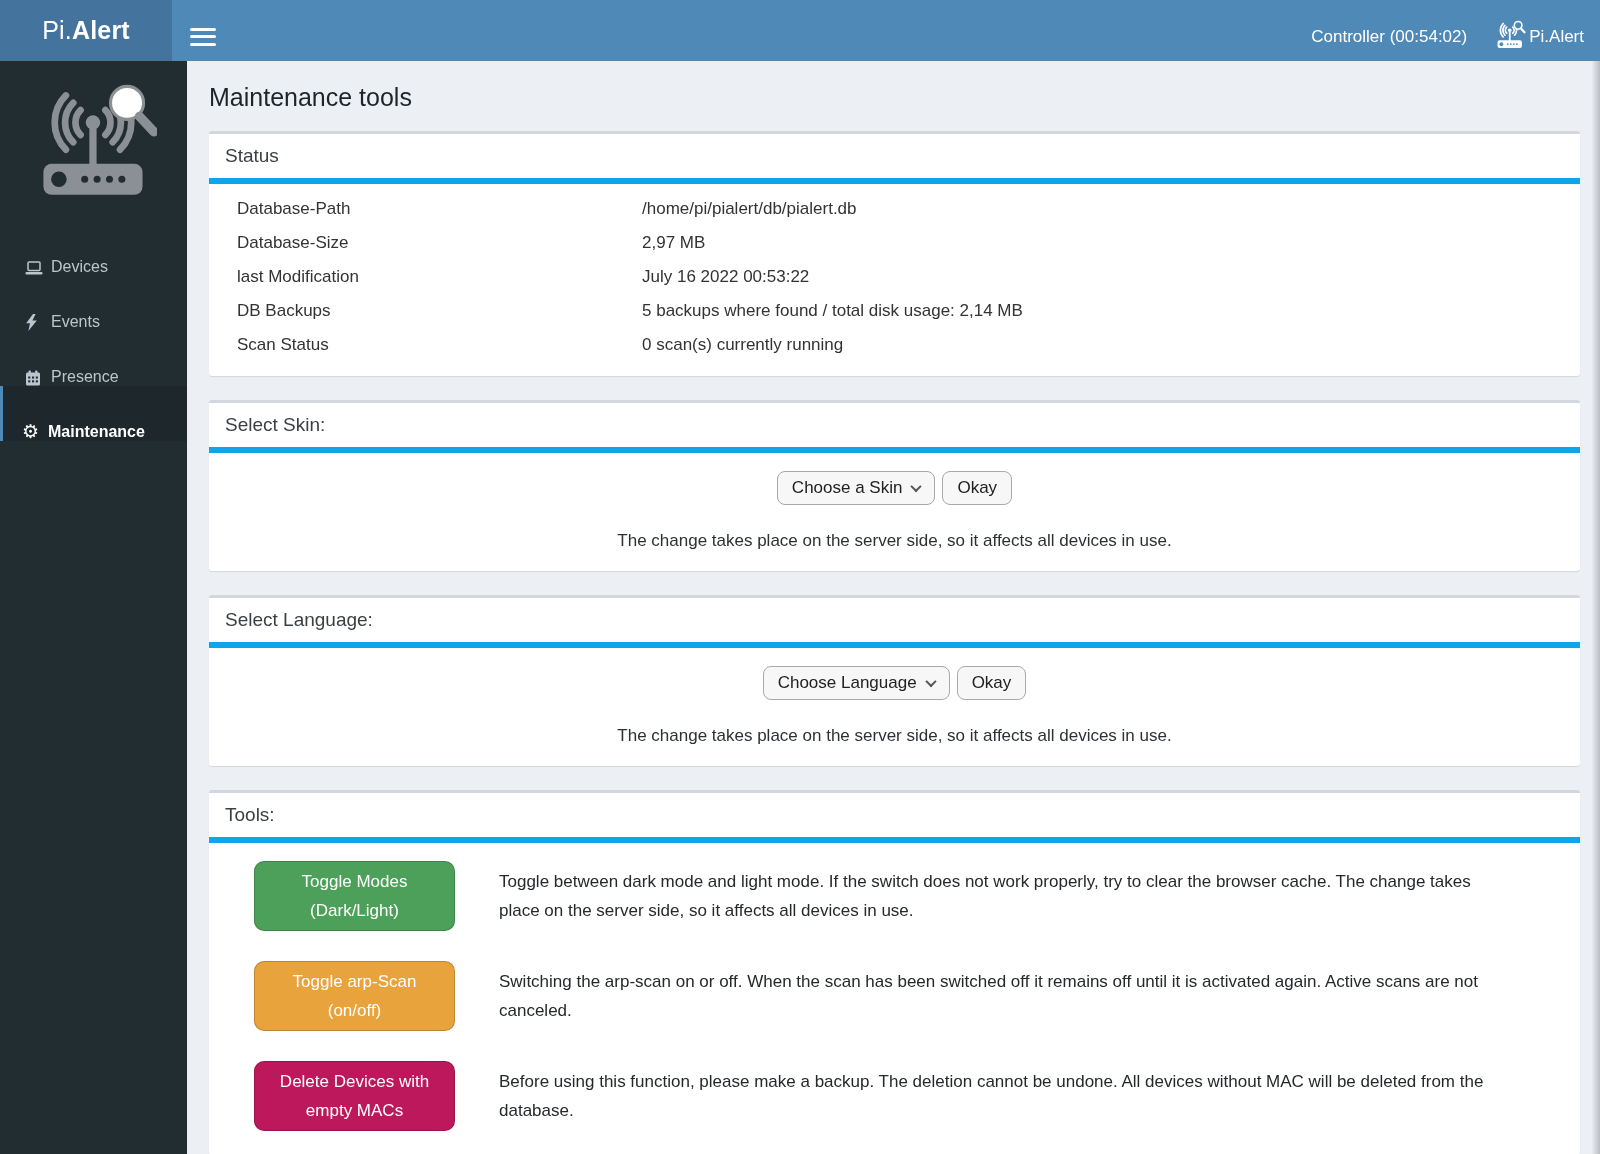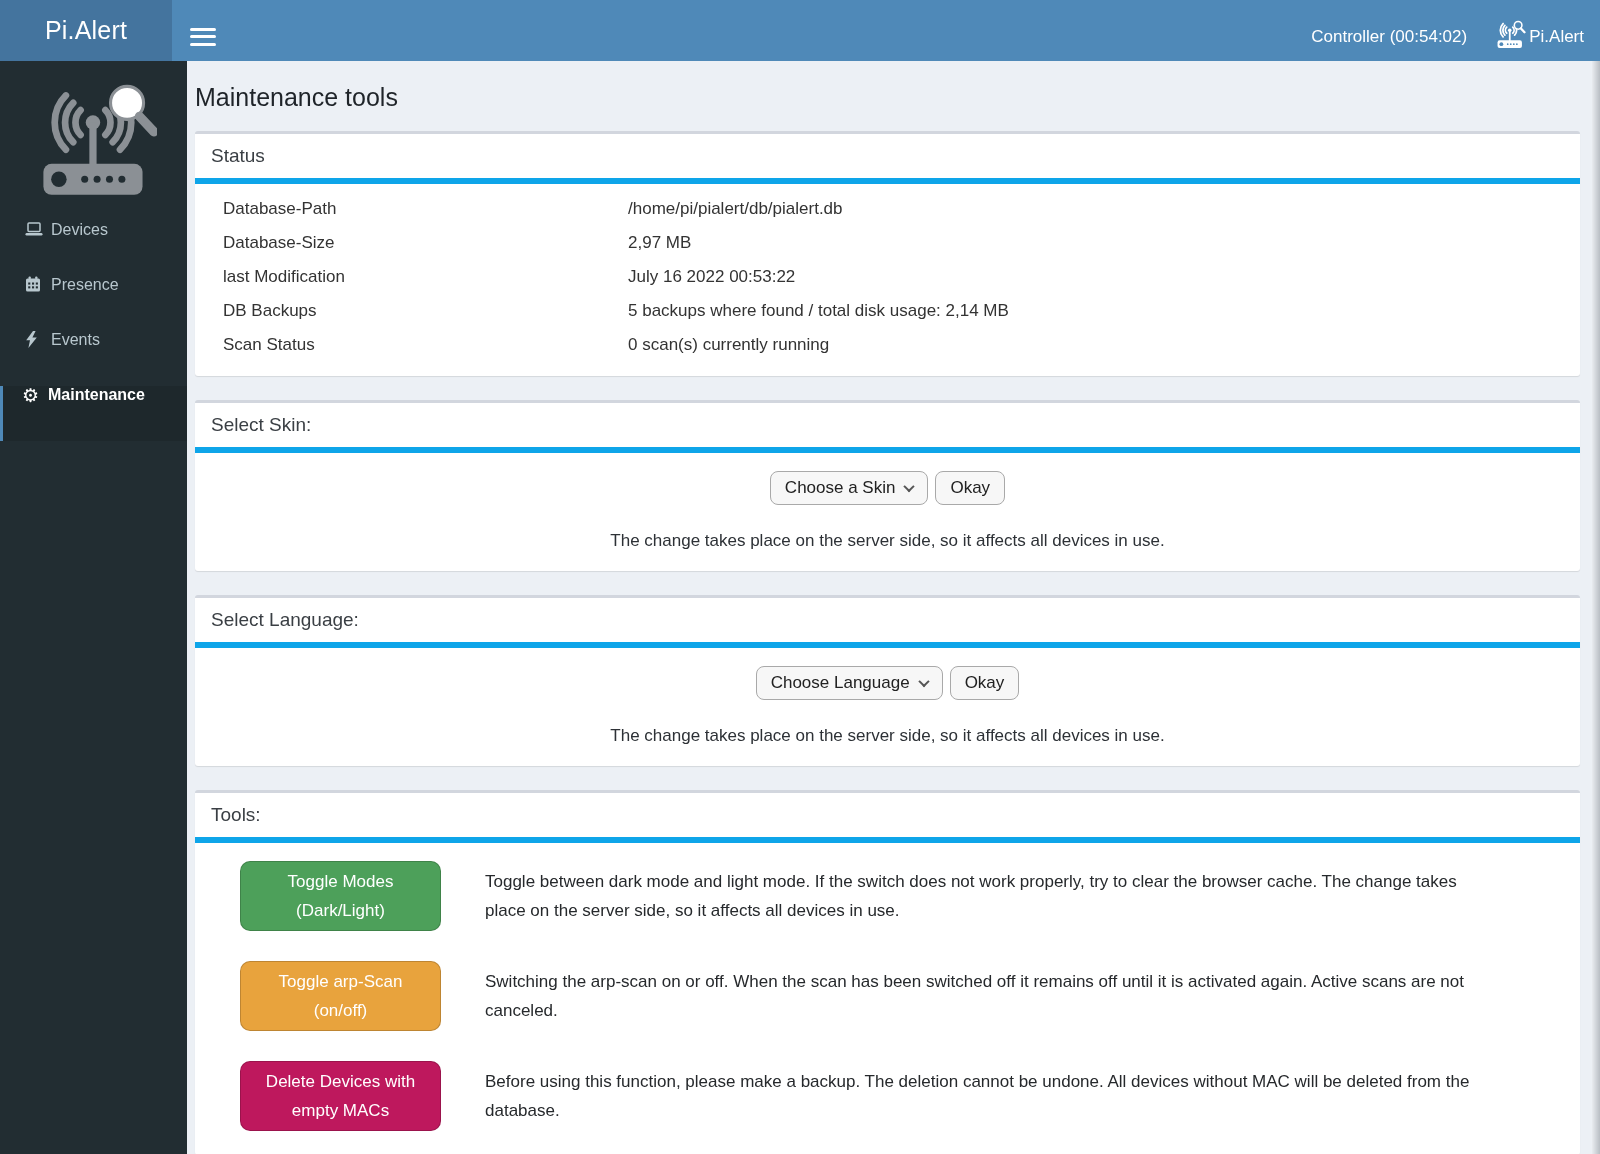--- a/index.html
+++ b/index.html
@@ -2,40 +2,40 @@
 <html><head>
 <meta charset="utf-8">
 <style>
   * { margin:0; padding:0; box-sizing:border-box; }
   html,body { font-family:"Liberation Sans", sans-serif; }
   .app { position:relative; width:1600px; height:1154px; overflow:hidden; background:#ecf0f5; }
 
   
   .navbar { display:flex; height:61px; width:100%; }
   .brand { width:172px; background:#44749e; color:#fff; display:flex; align-items:center; justify-content:center; font-size:25px; letter-spacing:.2px; cursor:pointer; }
-  .brand .bold { font-weight:normal; }
+  .brand .bold { font-weight:bold; }
   .nav-main { flex:1; background:#4f89b8; display:flex; align-items:center; justify-content:space-between; padding:12px 16px 0 18px; }
   .hamburger { width:26px; height:20px; display:flex; flex-direction:column; justify-content:space-between; cursor:pointer; padding:1px 0; }
   .hamburger span { display:block; height:3px; border-radius:2px; background:#fff; }
   .nav-right { display:flex; align-items:center; gap:26px; color:#fff; font-size:17px; }
   .nav-app { display:flex; align-items:center; gap:2px; cursor:pointer; }
 
   
   .layout { display:flex; height:1093px; }
   .sidebar { width:187px; background:#222d32; flex-shrink:0; }
   .side-logo { display:block; margin:16px auto 22px; }
   .menu { list-style:none; }
-  .menu-item { display:flex; align-items:flex-start; height:55px; padding-left:22px; color:#b8c7ce; font-size:16px; cursor:pointer; border-left:3px solid transparent; }
+  .menu-item { display:flex; align-items:flex-end; height:55px; padding-left:22px; color:#b8c7ce; font-size:16px; cursor:pointer; border-left:3px solid transparent; }
   .menu-item .mi-icon { width:26px; display:flex; justify-content:flex-start; align-items:center; color:#b8c7ce; }
   .menu-item.active { background:#1e282c; color:#fff; font-weight:bold; border-left:3px solid #4f89b8; padding-left:19px; }
   .menu-item.active .mi-icon { color:#fff; }
   .gear-glyph { font-family:"DejaVu Sans", sans-serif; font-size:19px; line-height:1; }
 
   
-  .content { flex:1; padding:14px 20px 0 8px; overflow:hidden; }
+  .content { flex:1; padding:14px 20px 0 8px; overflow:hidden;margin-left:14px; }
   .page-title { font-size:25px; font-weight:normal; color:#1f2429; margin:8px 0 19px 0; }
 
   .box { background:#fff; border-top:3px solid #d2d6de; border-radius:3px; box-shadow:0 1px 1px rgba(0,0,0,.1); margin-bottom:24px; }
   .box-header { padding:11px 16px; font-size:19px; color:#3a3f44; border-bottom:6px solid #0ea5e9; }
   .box-body { padding:8px 16px 14px; font-size:17px; color:#333; }
 
   
   .status-row { display:flex; line-height:34px; padding-left:12px; }
   .status-label { width:405px; flex-shrink:0; }
   .status-value { flex:1; }
@@ -131,44 +131,44 @@
           <span class="mi-icon">
             <svg width="18" height="16" viewBox="0 0 18 16">
               <rect x="3" y="2" width="12" height="8.5" rx="1" fill="none" stroke="currentColor" stroke-width="1.5"></rect>
               <rect x="0.5" y="12" width="17" height="2.4" rx="1.2" fill="currentColor"></rect>
             </svg>
           </span>
           <span>Devices</span>
         </li>
         <li class="menu-item">
           <span class="mi-icon">
+            <svg width="13" height="17" viewBox="0 0 13 17">
+              <path d="M8 0 L1.2 9.3 H5 L3.4 17 L11.8 6.6 H7.4 L10.6 0 Z" fill="currentColor"></path>
+            </svg>
+          </span>
+          <span>Events</span>
+        </li>
+        <li class="menu-item">
+          <span class="mi-icon">
             <svg width="16" height="16" viewBox="0 0 16 16">
               <rect x="1" y="2.5" width="14" height="13" rx="1.5" fill="currentColor"></rect>
               <rect x="3.6" y="0.4" width="2.2" height="3.4" rx="0.8" fill="currentColor"></rect>
               <rect x="10.2" y="0.4" width="2.2" height="3.4" rx="0.8" fill="currentColor"></rect>
               <g fill="#222d32">
                 <rect x="3.2" y="6.5" width="2.1" height="2.1"></rect>
                   <rect x="7" y="6.5" width="2.1" height="2.1"></rect>
                   <rect x="10.8" y="6.5" width="2.1" height="2.1"></rect>
                 <rect x="3.2" y="10.3" width="2.1" height="2.1"></rect>
                   <rect x="7" y="10.3" width="2.1" height="2.1"></rect>
                   <rect x="10.8" y="10.3" width="2.1" height="2.1"></rect>
               </g>
             </svg>
           </span>
           <span>Presence</span>
         </li>
-        <li class="menu-item">
-          <span class="mi-icon">
-            <svg width="13" height="17" viewBox="0 0 13 17">
-              <path d="M8 0 L1.2 9.3 H5 L3.4 17 L11.8 6.6 H7.4 L10.6 0 Z" fill="currentColor"></path>
-            </svg>
-          </span>
-          <span>Events</span>
-        </li>
         <li class="menu-item active">
           <span class="mi-icon">
               <span class="gear-glyph">⚙</span>
             </span>
           <span>Maintenance</span>
         </li>
       </ul>
     </div>
 
     <div class="content">

